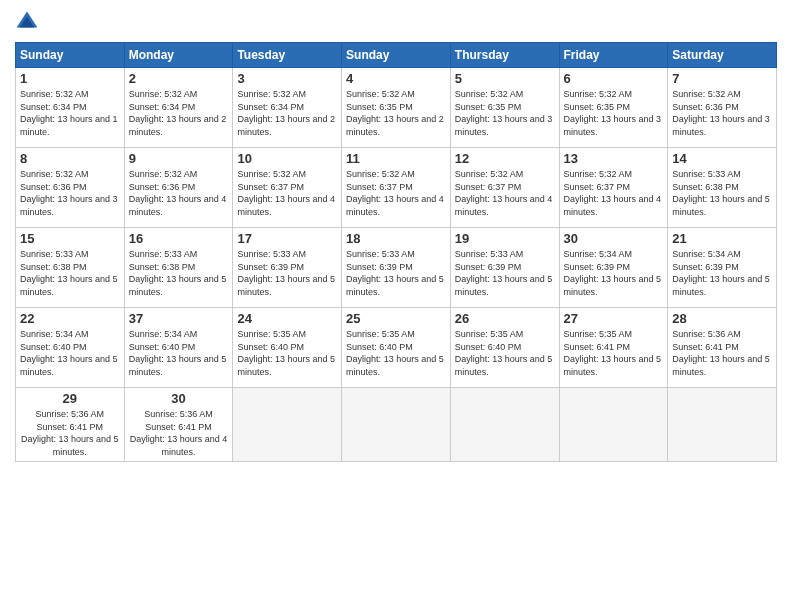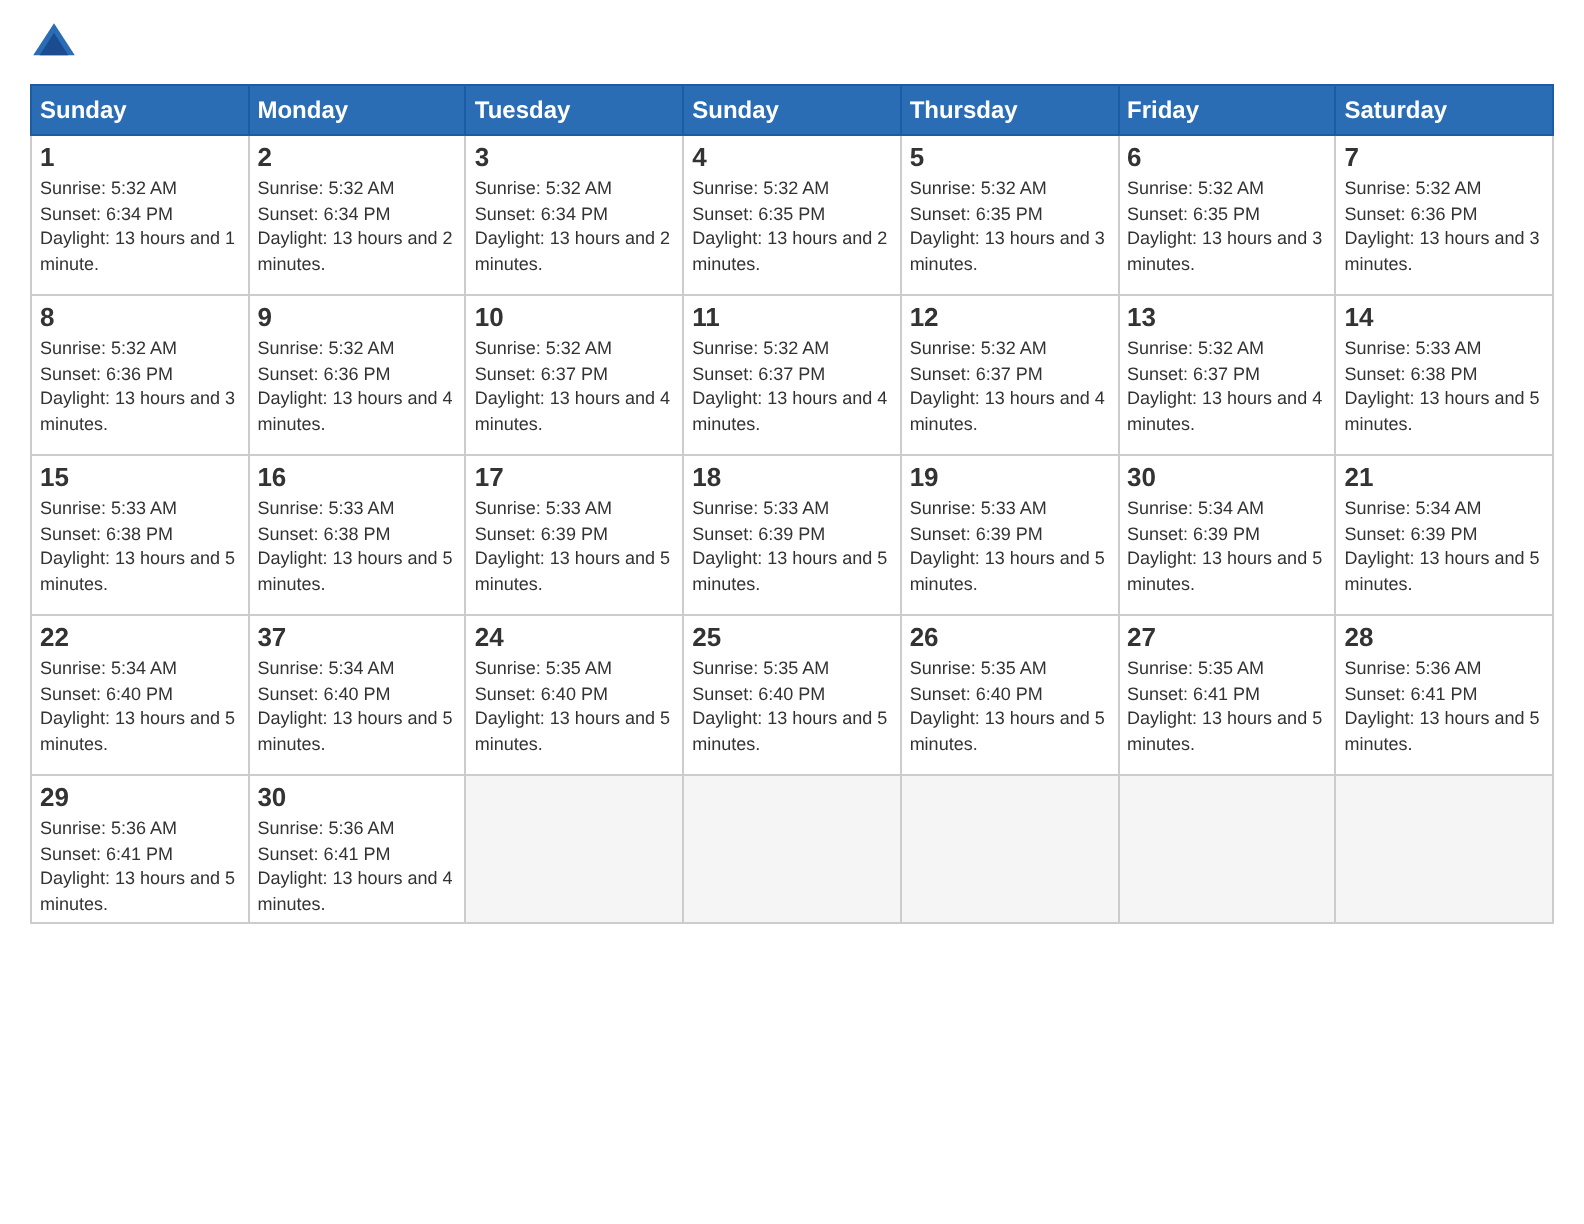--- a/index.html
+++ b/index.html
@@ -71,20 +71,21 @@
       border: 1px solid #ccc;
       vertical-align: top;
       padding: 3px 4px;
       font-size: 9.5px;
       color: #333;
       background: #fff;
       height: 80px;
     }
     .calendar tbody tr:last-child td {
       height: 70px;
+      text-align: center;
     }
     .day-number {
       font-size: 13px;
       font-weight: bold;
       color: #333;
       display: block;
       margin-bottom: 2px;
     }
     .day-info {
       font-size: 9px;

